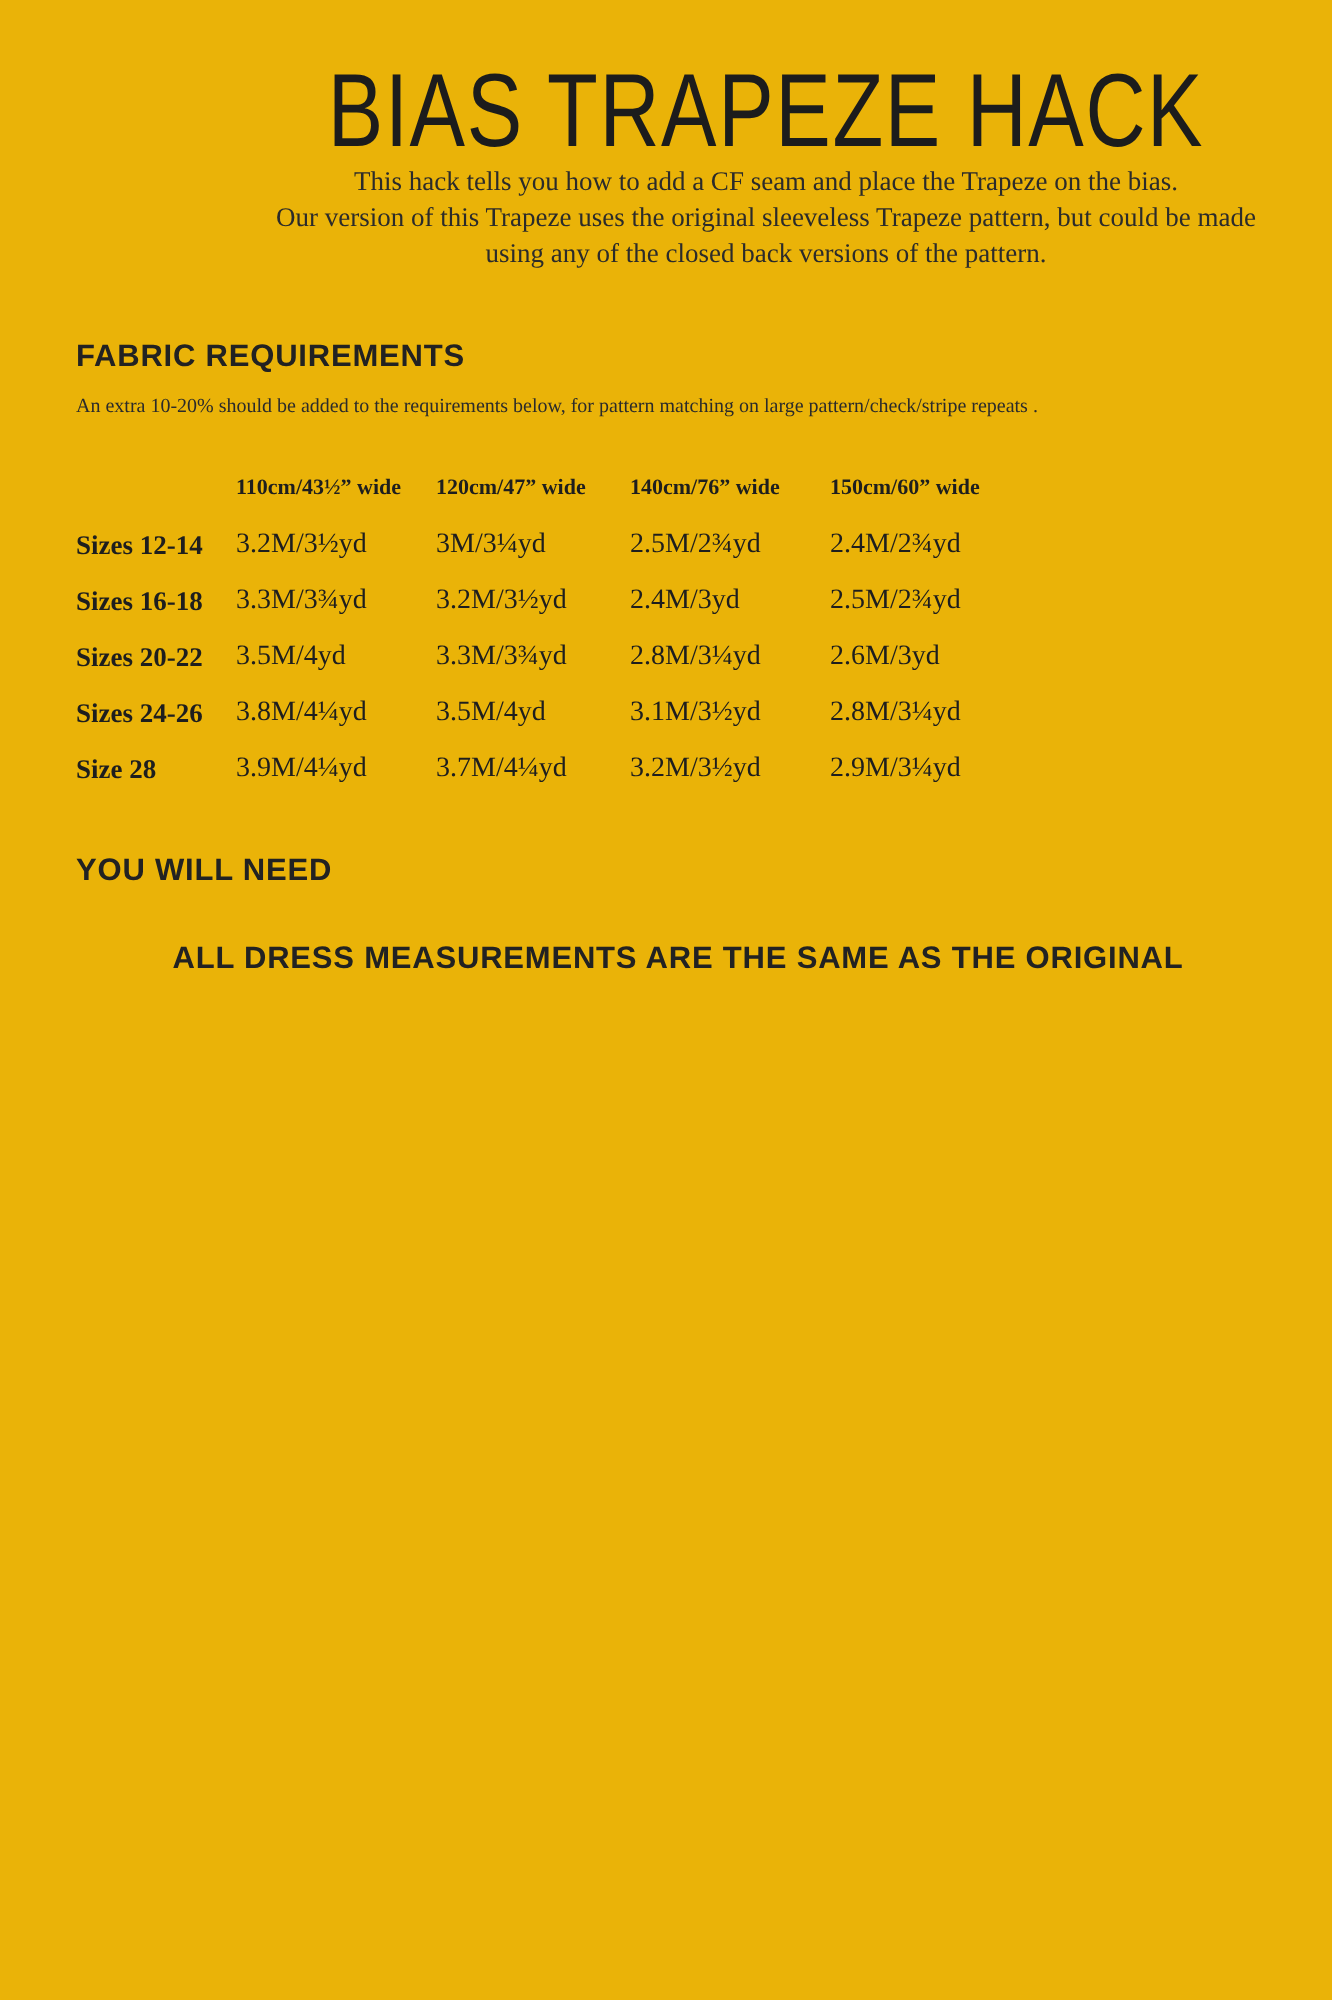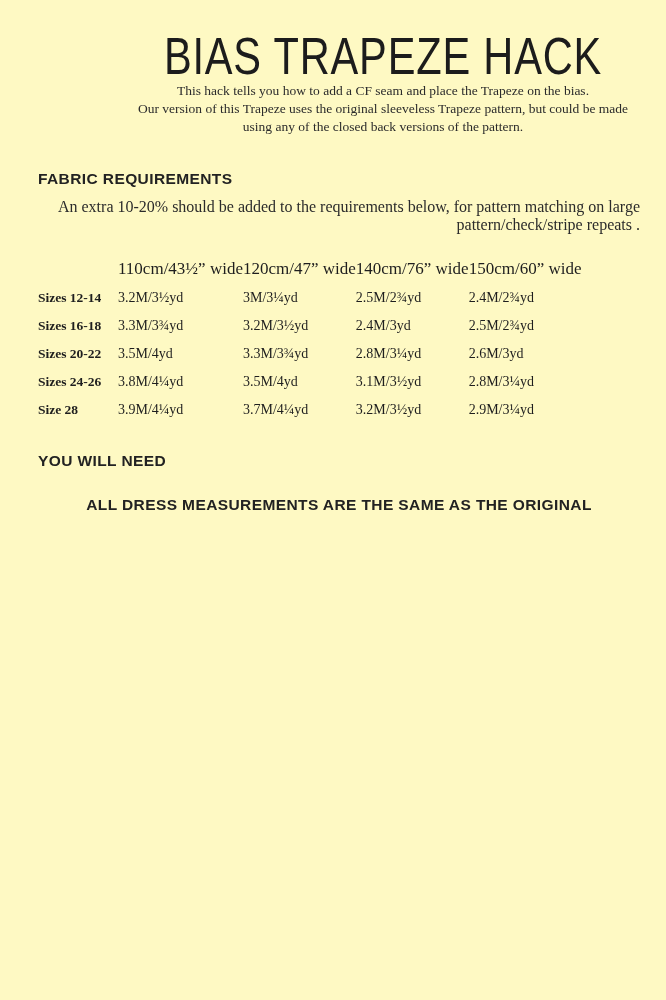--- a/index.html
+++ b/index.html
@@ -1,19 +1,19 @@
 <!DOCTYPE html>
 <html><head>
 <meta charset="utf-8">
 <style>
   html, body { margin: 0; padding: 0; background: #ffffff; }
   .page {
     width: 666px;
     height: 1000px;
-    background: #fef9c3;
+    background: #eab308;
     color: #1e1e1e;
     position: relative;
     overflow: hidden;
     font-family: "Liberation Serif", serif;
   }
   .header-block {
     padding-left: 100px;
     padding-top: 30px;
     text-align: center;
   }
@@ -43,45 +43,44 @@
     font-family: "Liberation Sans", sans-serif;
     font-weight: 700;
     font-size: 15.5px;
     letter-spacing: 0.4px;
     color: #222222;
     margin: 0;
   }
   .fabric-heading { margin-top: 34px; }
   .fabric-note {
     margin-top: 10px;
-    font-size: 16px;
+    font-size: 10px;
     color: #2b2b2b;
-    text-align: right;
   }
   table.fabric-table {
     border-collapse: collapse;
     table-layout: fixed;
     margin-top: 20px;
   }
   .fabric-table col.c0 { width: 80px; }
   .fabric-table col.c1 { width: 100px; }
   .fabric-table col.c2 { width: 97px; }
   .fabric-table col.c3 { width: 100px; }
   .fabric-table col.c4 { width: 120px; }
   .fabric-table th, .fabric-table td {
     padding: 0;
     height: 28px;
     text-align: left;
     vertical-align: middle;
     white-space: nowrap;
   }
   .fabric-table th {
     font-family: "Liberation Serif", serif;
-    font-weight: 400;
-    font-size: 17px;
+    font-weight: 700;
+    font-size: 11px;
     height: 30px;
   }
   .fabric-table td.row-label {
     font-weight: 700;
     font-size: 13.5px;
   }
   .fabric-table td.cell-val {
     font-weight: 400;
     font-size: 14px;
   }

